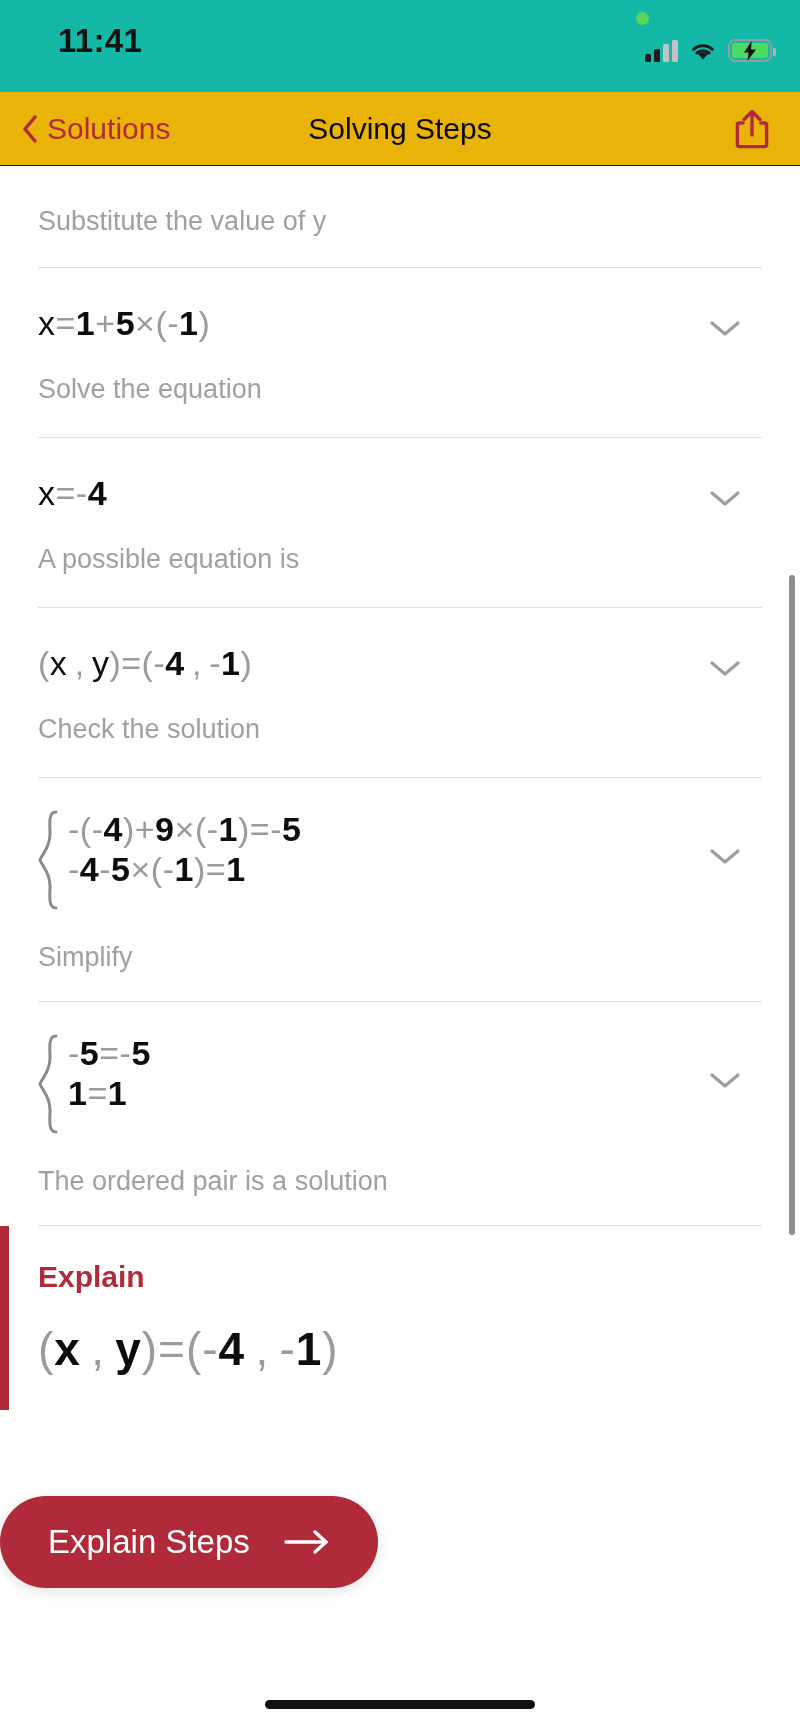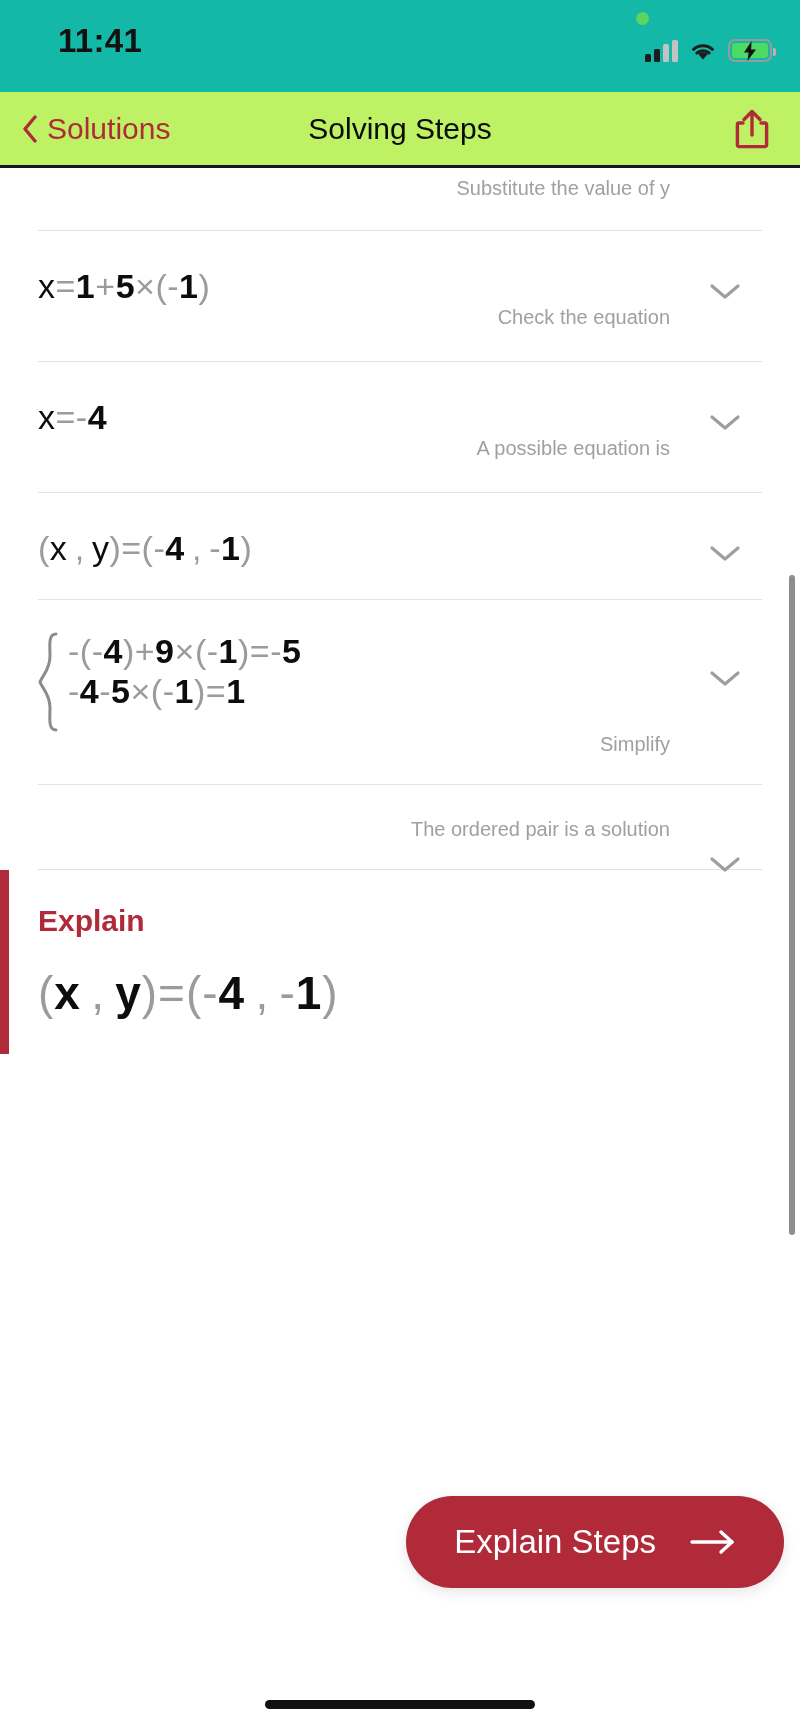--- a/index.html
+++ b/index.html
@@ -96,23 +96,23 @@
     left: 50%;
     top: 50%;
     transform: translate(-50%,-50%);
     width: 16px;
     height: 20px;
   }
 
   
   .nav-bar {
     height: 73px;
-    background: #bef264;
-    position: relative;
-    border-bottom: 3px solid #0f172a;
+    background: #eab308;
+    position: relative;
+    border-bottom: 1px solid #0f172a;
   }
   .nav-back {
     position: absolute;
     left: 22px;
     top: 50%;
     transform: translateY(-50%);
     display: flex;
     align-items: center;
     gap: 9px;
     cursor: pointer;
@@ -160,25 +160,24 @@
     font-size: 34px;
     color: #0d0d0d;
     line-height: 1.12;
     letter-spacing: 0.5px;
     white-space: nowrap;
   }
   .step-expr .op { color: #9b9b9b; font-weight: normal; }
   .step-expr .num { font-weight: bold; }
   .step-expr .var { font-weight: normal; }
   .step-caption {
-    font-size: 20px;
+    font-size: 27px;
     color: #a0a0a0;
-    margin-top: 1px;
+    margin-top: 32px;
     white-space: nowrap;
-    text-align: right;
   }
   .chev-down {
     position: absolute;
     right: 18px;
     top: 14px;
     width: 34px;
     height: 20px;
   }
   .divider {
     height: 1px;
@@ -224,24 +223,24 @@
     letter-spacing: 1px;
     white-space: nowrap;
   }
   .solution-expr .op { color: #9b9b9b; }
   .solution-expr .num { font-weight: bold; }
   .solution-expr .var { font-weight: bold; }
 
   
   .cta-zone {
     position: absolute;
-    left: 0; right: 16px;
+    left: 0; right: 0;
     top: 1496px;
     display: flex;
-    justify-content: flex-end;
+    justify-content: flex-start;
   }
   .cta {
     background: #b02a3a;
     border-radius: 46px;
     height: 92px;
     min-width: 340px;
     padding: 0 48px;
     display: flex;
     align-items: center;
     justify-content: center;
@@ -327,21 +326,21 @@
       <div class="step-caption">Substitute the value of y</div>
     </div>
   </div>
   <div class="divider"></div>
 
   <div class="step" style="padding-top:36px;padding-bottom:32px;">
     <div class="step-body">
       <div class="step-expr">
         <span class="var">x</span><span class="op">=</span><span class="num">1</span><span class="op">+</span><span class="num">5</span><span class="op">×</span><span class="op">(</span><span class="op">-</span><span class="num">1</span><span class="op">)</span>
       </div>
-      <div class="step-caption">Check the equation</div>
+      <div class="step-caption">Solve the equation</div>
       <svg class="chev-down" viewBox="0 0 34 20">
         <path d="M4 5 L17 16 L30 5" stroke="#9e9e9e" stroke-width="3.2" fill="none" stroke-linecap="round" stroke-linejoin="round"></path>
       </svg>
     </div>
   </div>
   <div class="divider"></div>
 
   <div class="step" style="padding-top:36px;padding-bottom:32px;">
     <div class="step-body">
       <div class="step-expr">
@@ -353,20 +352,21 @@
       </svg>
     </div>
   </div>
   <div class="divider"></div>
 
   <div class="step" style="padding-top:36px;padding-bottom:32px;">
     <div class="step-body">
       <div class="step-expr">
         <span class="op">(</span><span class="var">x</span><span class="op"> , </span><span class="var">y</span><span class="op">)</span><span class="op">=</span><span class="op">(</span><span class="op">-</span><span class="num">4</span><span class="op"> , </span><span class="op">-</span><span class="num">1</span><span class="op">)</span>
       </div>
+      <div class="step-caption">Check the solution</div>
       <svg class="chev-down" viewBox="0 0 34 20">
         <path d="M4 5 L17 16 L30 5" stroke="#9e9e9e" stroke-width="3.2" fill="none" stroke-linecap="round" stroke-linejoin="round"></path>
       </svg>
     </div>
   </div>
   <div class="divider"></div>
 
   <div class="step" style="padding-top:32px;padding-bottom:28px;">
     <div class="step-body">
       <div class="sys">
@@ -385,20 +385,33 @@
       <div class="step-caption">Simplify</div>
       <svg class="chev-down" viewBox="0 0 34 20" style="top:36px">
         <path d="M4 5 L17 16 L30 5" stroke="#9e9e9e" stroke-width="3.2" fill="none" stroke-linecap="round" stroke-linejoin="round"></path>
       </svg>
     </div>
   </div>
   <div class="divider"></div>
 
   <div class="step" style="padding-top:32px;padding-bottom:28px;">
     <div class="step-body">
+      <div class="sys">
+        <svg class="brace" viewBox="0 0 22 100" preserveAspectRatio="none">
+          <path d="M18 2 C10 2 12 14 12 24 C12 38 4 44 2 50 C4 56 12 62 12 76 C12 86 10 98 18 98" stroke="#8c8c8c" stroke-width="3" fill="none" stroke-linecap="round"></path>
+        </svg>
+        <div class="sys-lines">
+          <div class="step-expr line">
+            <span class="op">-</span><span class="num">5</span><span class="op">=</span><span class="op">-</span><span class="num">5</span>
+          </div>
+          <div class="step-expr line">
+            <span class="num">1</span><span class="op">=</span><span class="num">1</span>
+          </div>
+        </div>
+      </div>
       <div class="step-caption">The ordered pair is a solution</div>
       <svg class="chev-down" viewBox="0 0 34 20" style="top:36px">
         <path d="M4 5 L17 16 L30 5" stroke="#9e9e9e" stroke-width="3.2" fill="none" stroke-linecap="round" stroke-linejoin="round"></path>
       </svg>
     </div>
   </div>
   <div class="divider"></div>
 
   <div class="solution-wrap" style="padding-top:34px;padding-bottom:34px;">
     <div class="solution-bar"></div>

